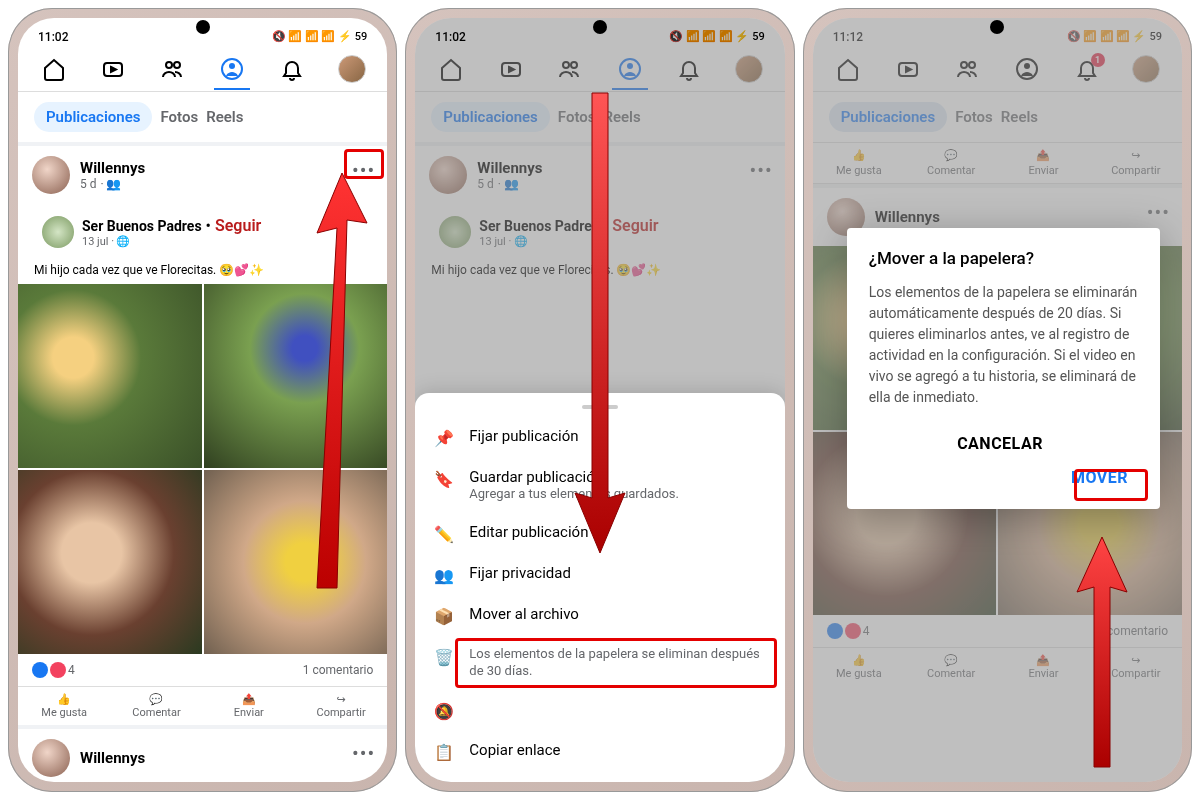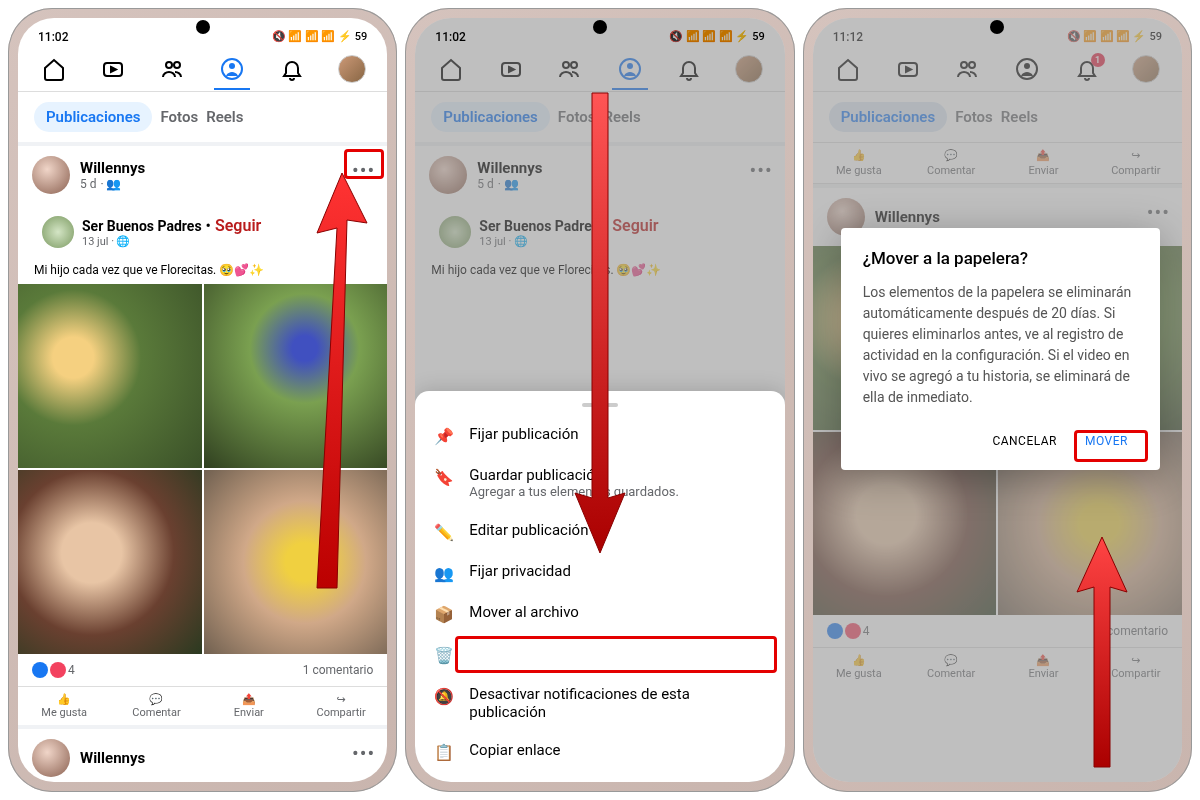--- a/index.html
+++ b/index.html
@@ -92,25 +92,25 @@
   .action-bar{display:flex;border-top:1px solid #ddd;}
   .action-item{flex:1;display:flex;flex-direction:column;align-items:center;padding:6px 0;font-size:11px;color:#65676b;}
   
   .sheet{position:absolute;left:0;right:0;bottom:0;background:#fff;border-radius:14px 14px 0 0;z-index:20;padding:8px 0 10px;box-shadow:0 -2px 20px rgba(0,0,0,0.15);}
   .sheet-handle{width:36px;height:4px;background:#ccc;border-radius:2px;margin:4px auto 8px;}
   .sheet-item{display:flex;align-items:flex-start;gap:14px;padding:10px 18px;}
   .sheet-icon{width:22px;flex-shrink:0;display:flex;align-items:center;justify-content:center;padding-top:2px;}
   .sheet-title{font-size:15px;font-weight:400;}
   .sheet-sub{font-size:13px;color:#65676b;line-height:1.3;}
   
-  .dialog{position:absolute;top:210px;left:28px;right:22px;background:#fff;border-radius:4px;z-index:30;padding:20px 22px 14px;box-shadow:0 8px 40px rgba(0,0,0,0.3);}
+  .dialog{position:absolute;top:210px;left:34px;right:22px;background:#fff;border-radius:4px;z-index:30;padding:20px 22px 14px;box-shadow:0 8px 40px rgba(0,0,0,0.3);}
   .dialog-title{font-size:17px;font-weight:500;margin-bottom:14px;}
   .dialog-body{font-size:14px;color:#555;line-height:1.5;margin-bottom:18px;}
   .dialog-actions{display:flex;justify-content:flex-end;gap:8px;}
-  .dialog-btn{font-size:12px;font-weight:400;padding:8px 10px;letter-spacing:0.5px;}
+  .dialog-btn{font-size:16px;font-weight:700;padding:8px 10px;letter-spacing:0.5px;}
   .dialog-btn.cancel{color:#000;}
   .dialog-btn.confirm{color:#1877f2;}
   
   .arrow{position:absolute;z-index:40;pointer-events:none;}
   .dim-bg{position:absolute;inset:0;background:rgba(0,0,0,0.25);z-index:10;}
 </style>
 </head>
 <body>
 
 <div class="phone">
@@ -327,28 +327,26 @@
       </div>
       <div class="sheet-item">
         <div class="sheet-icon">📦</div>
         <div>
             <div class="sheet-title">Mover al archivo</div>
           </div>
       </div>
       <div class="sheet-item" style="position:relative;">
         <div class="sheet-icon">🗑️</div>
         <div>
+            <div class="sheet-sub">Los elementos de la papelera se eliminan después de 30 días.</div>
           </div>
         <div class="red-box" style="left:40px;right:8px;top:2px;bottom:2px;"></div>
       </div>
       <div class="sheet-item">
         <div class="sheet-icon">🔕</div>
-        <div>
-            <div class="sheet-title">Desactivar notificaciones de esta publicación</div>
-          </div>
       </div>
       <div class="sheet-item">
         <div class="sheet-icon">📋</div>
         <div>
             <div class="sheet-title">Copiar enlace</div>
           </div>
       </div>
     </div>
 
     <svg class="arrow" style="top:70px;left:50%;transform:translateX(-50%);width:60px;height:470px;z-index:45;" viewBox="0 0 60 470">
@@ -448,21 +446,21 @@
       </div>
     </div>
     </div>
     <div class="dim-bg"></div>
 
     <div class="dialog">
       <div class="dialog-title">¿Mover a la papelera?</div>
       <div class="dialog-body">Los elementos de la papelera se eliminarán automáticamente después de 20 días. Si quieres eliminarlos antes, ve al registro de actividad en la configuración. Si el video en vivo se agregó a tu historia, se eliminará de ella de inmediato.</div>
       <div class="dialog-actions">
         <span class="dialog-btn cancel">CANCELAR</span>
-        <span class="dialog-btn confirm" style="position:relative;">MOVER</span>
+        <span class="dialog-btn confirm" style="position:relative;margin-top:34px;">MOVER</span>
       </div>
       <div class="red-box" style="right:12px;bottom:8px;width:74px;height:32px;"></div>
     </div>
 
     <svg class="arrow" style="bottom:10px;right:50px;width:60px;height:240px;z-index:45;" viewBox="0 0 60 240">
       <defs>
           <linearGradient id="ga3" x1="0" y1="1" x2="0" y2="0">
             <stop offset="0" stop-color="#a00"></stop>
             <stop offset="1" stop-color="#f44"></stop>
           </linearGradient>

